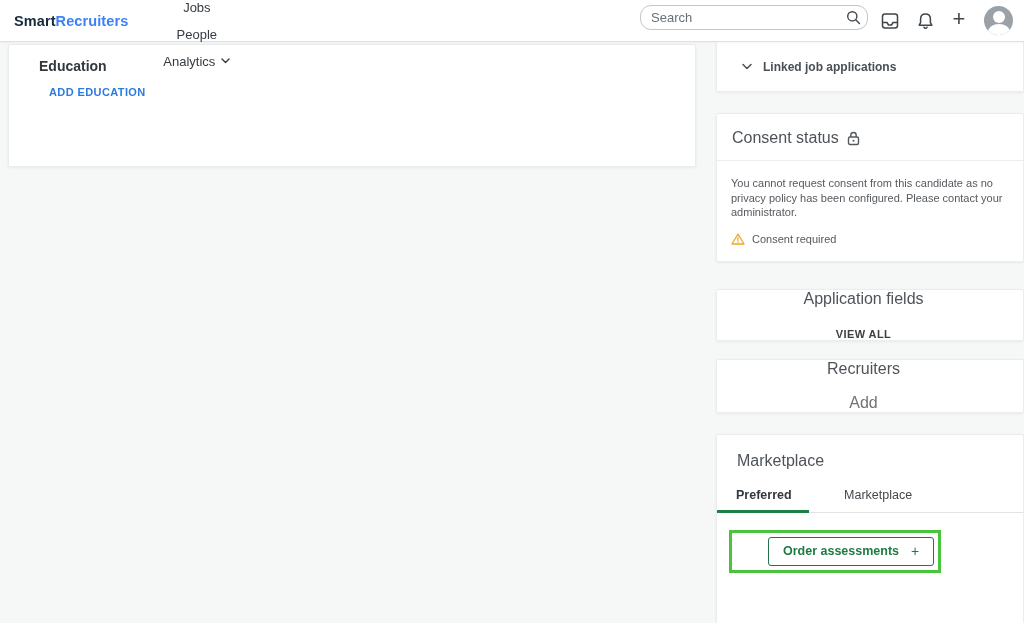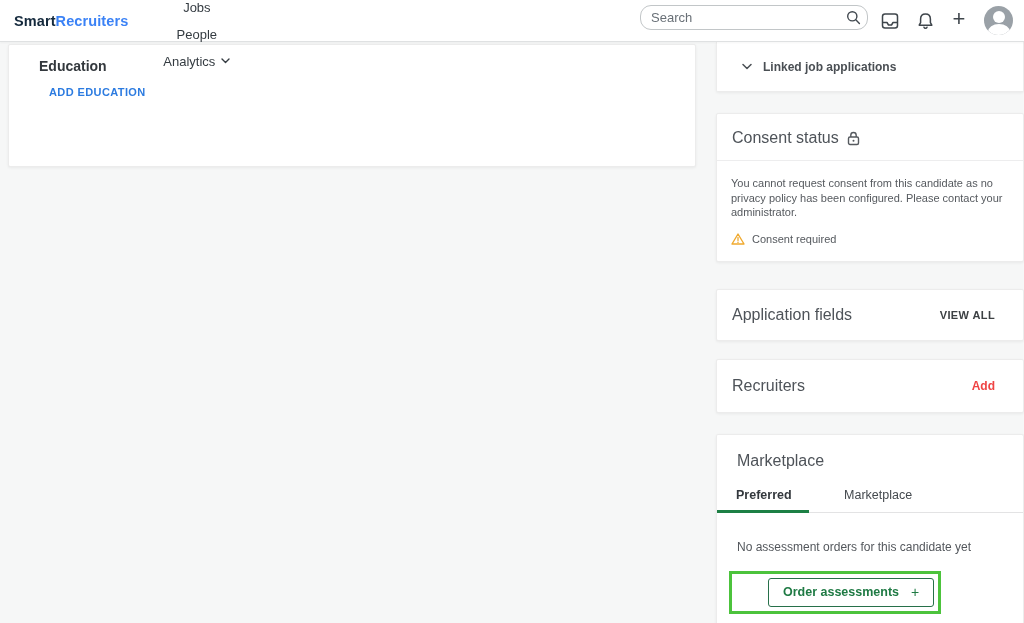--- a/index.html
+++ b/index.html
@@ -71,23 +71,23 @@
 
   
   .consent-card { top:113px; height:149px; }
   .consent-head { padding:15px 16px 13px 15px; border-bottom:1px solid #ededee; display:flex; align-items:center; gap:8px; }
   .consent-body { padding:15px 16px 0 14px; font-size:11px; line-height:14.5px; color:#55595e; }
   .consent-warning { display:flex; align-items:center; gap:7px; margin:13px 0 0 14px; font-size:11px; color:#55595e; }
 
   
   .appfields-card { top:289px; height:52px; }
   .attach-card    { top:359px; height:54px; }
-  .row-card-inner { height:100%; display:flex; align-items:center; justify-content:space-between; padding:0 28px 0 15px; }
+  .row-card-inner { height:100%; display:flex; align-items:center; justify-content:space-between; padding:0 28px 0 15px;flex-direction:column; }
   .action-caps { font-size:11px; font-weight:bold; color:#3c4043; letter-spacing:.4px; cursor:pointer; }
-  .action-add  { font-size:12px; font-weight:bold; color:#ef4444; cursor:pointer; }
+  .action-add  { font-size:16px; font-weight:normal; color:#737373; cursor:pointer; }
 
   
   .assess-card { top:434px; height:200px; border-bottom:none; }
   .assess-title { padding:17px 20px 0 20px; }
   .tabs { position:relative; margin-top:15px; border-bottom:1px solid #e3e3e4; padding-bottom:9px; }
   .tab { display:inline-block; font-size:12.5px; cursor:pointer; }
   .tab.active { margin-left:19px; font-weight:bold; color:#33383d; }
   .tab.idle   { margin-left:48px; font-weight:400; color:#44494e; }
   .tab-underline { position:absolute; left:0; bottom:-1px; width:92px; height:3px; background:#1d8045; }
   .assess-empty { margin:27px 20px 0 20px; font-size:12px; color:#53575c; }
@@ -211,20 +211,19 @@
   </div>
 </section>
 
 <section class="card side-card assess-card">
   <h2 class="side-title assess-title">Marketplace</h2>
   <div class="tabs">
     <span class="tab active">Preferred</span>
     <span class="tab idle">Marketplace</span>
     <span class="tab-underline"></span>
   </div>
-  <p class="assess-empty">No assessment orders for this candidate yet</p>
   <div class="order-highlight">
     <button class="order-btn">
       <span>Order assessments</span>
       <span class="plus">+</span>
     </button>
   </div>
 </section>
 
 </body></html>

